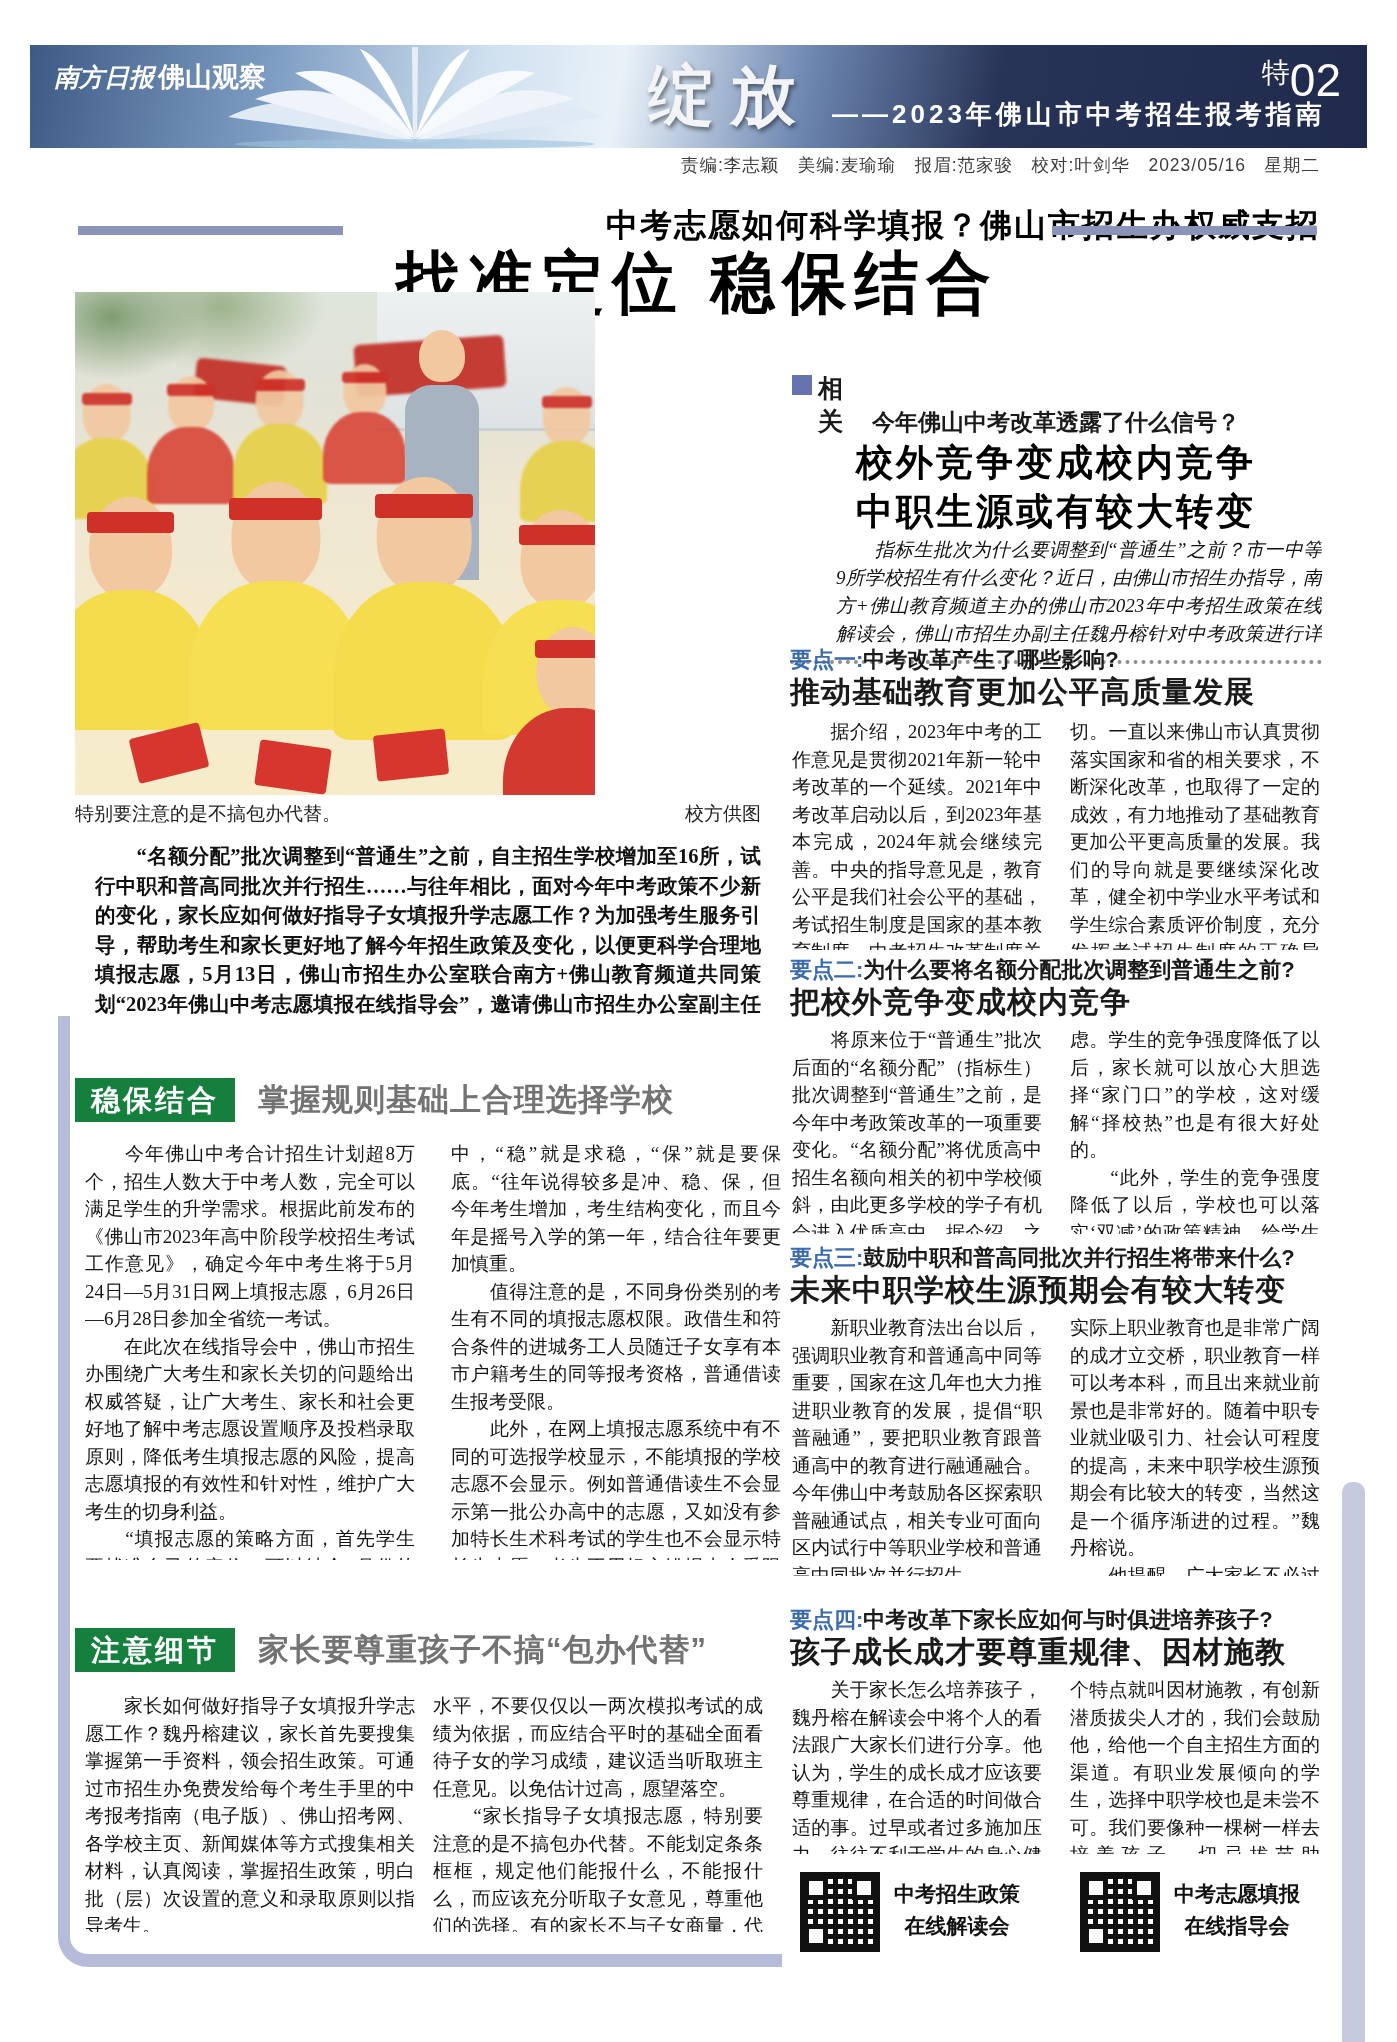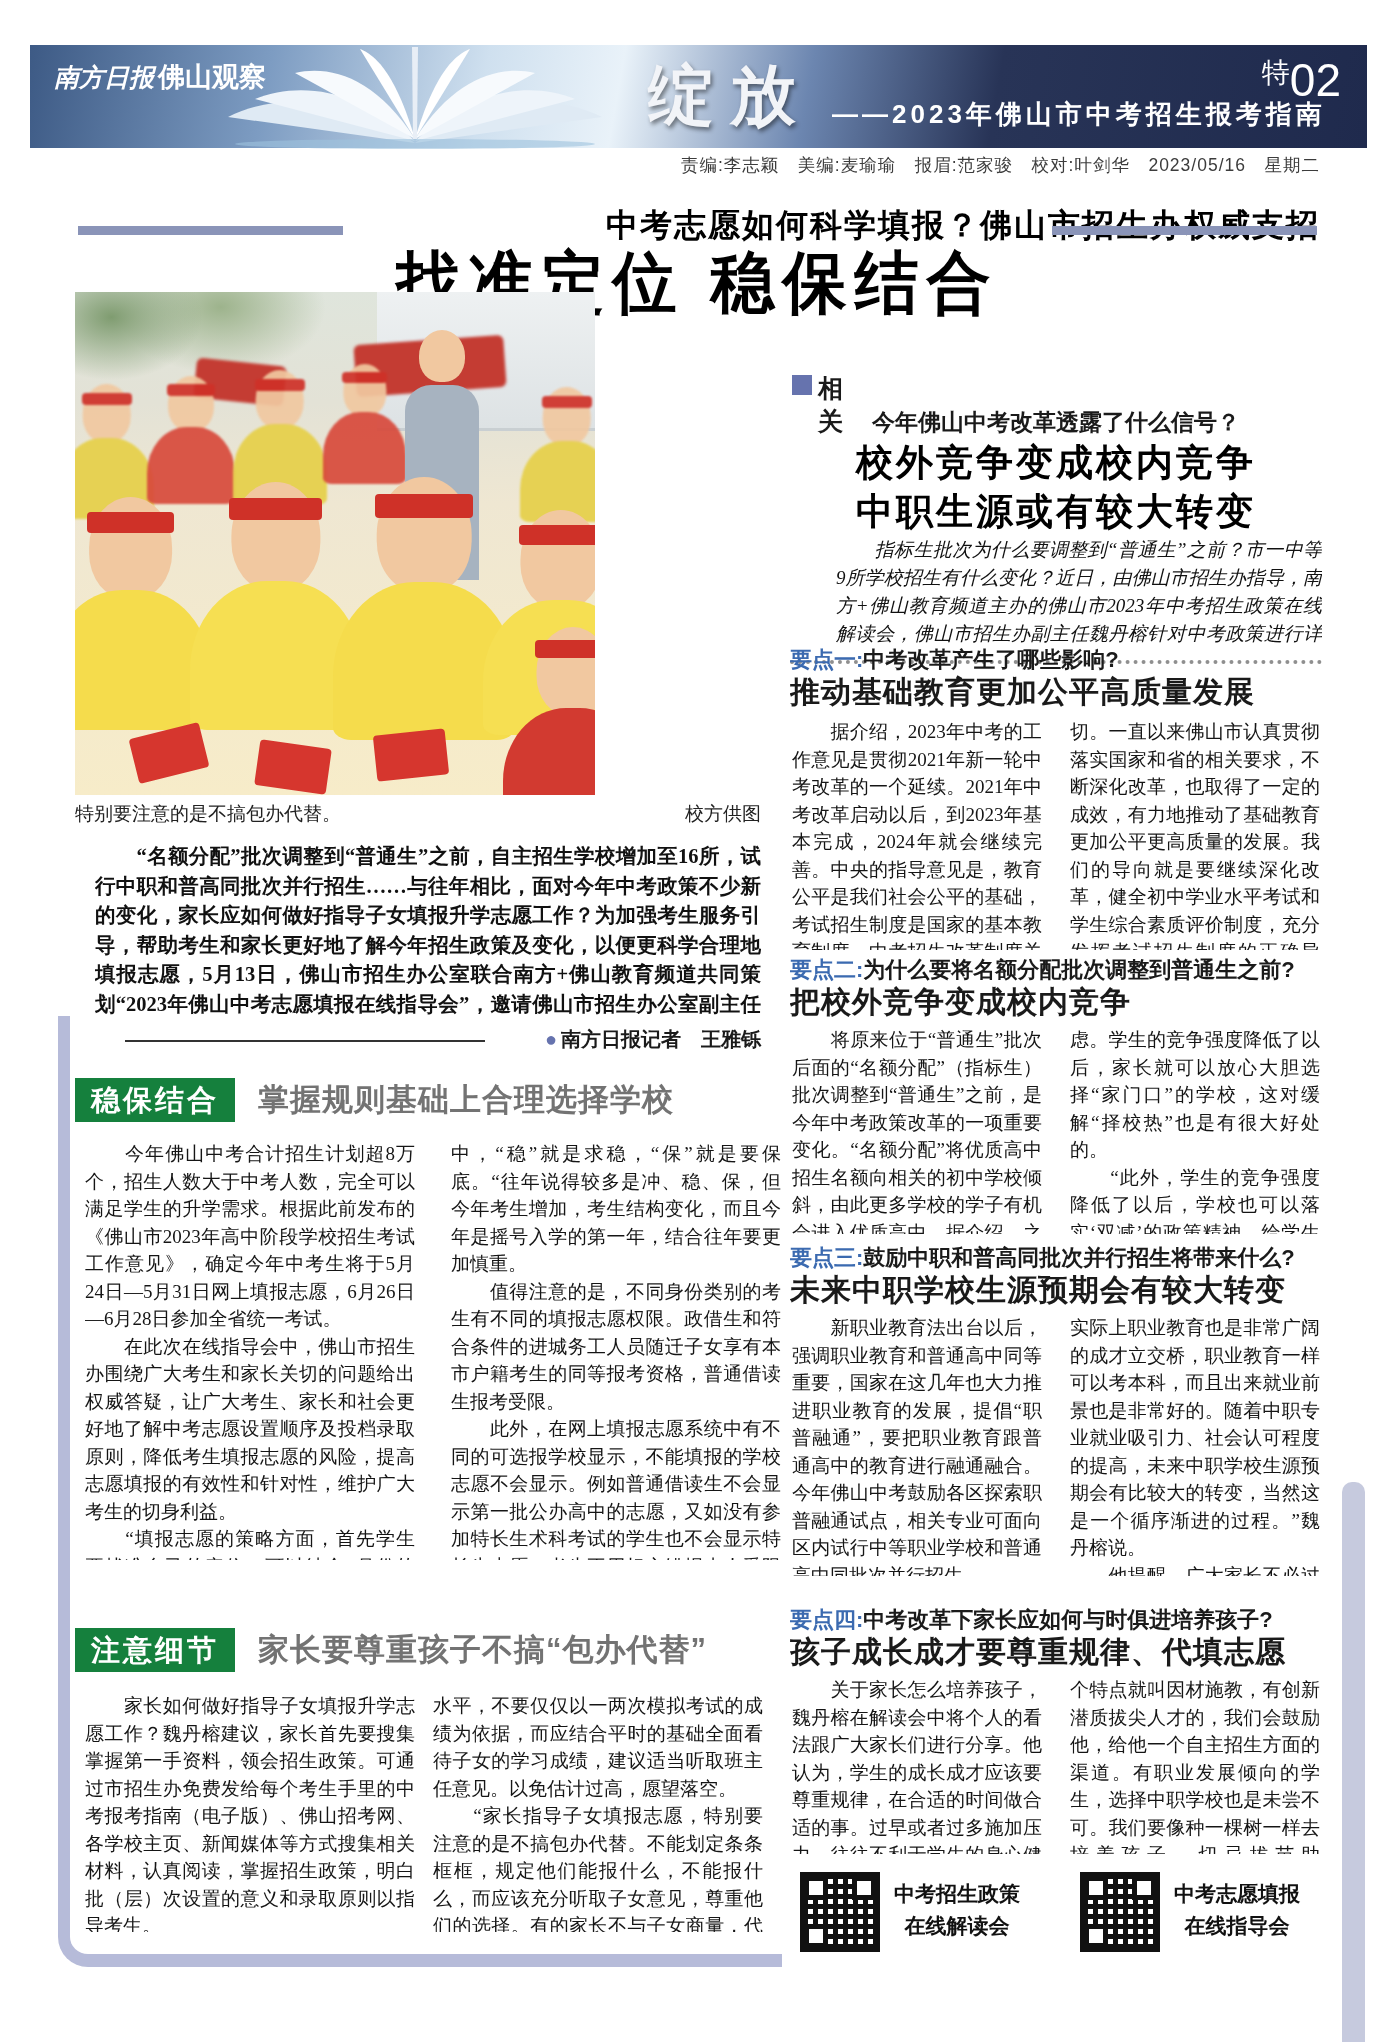--- a/index.html
+++ b/index.html
@@ -187,26 +187,20 @@
     <div class="flag" style="left:58px;top:438px;transform:rotate(-14deg);"></div>
     <div class="flag" style="left:182px;top:452px;transform:rotate(8deg);"></div>
     <div class="flag" style="left:300px;top:440px;transform:rotate(-6deg);"></div>
   </div>
   <div class="caption-row">
     <span class="caption-credit">校方供图</span>
     <span>特别要注意的是不搞包办代替。</span>
   </div>
 
   <div class="lead">　　“名额分配”批次调整到“普通生”之前，自主招生学校增加至16所，试行中职和普高同批次并行招生……与往年相比，面对今年中考政策不少新的变化，家长应如何做好指导子女填报升学志愿工作？为加强考生服务引导，帮助考生和家长更好地了解今年招生政策及变化，以便更科学合理地填报志愿，5月13日，佛山市招生办公室联合南方+佛山教育频道共同策划“2023年佛山中考志愿填报在线指导会”，邀请佛山市招生办公室副主任魏丹榕对考生及家长科学填报志愿给予权威、专业支招。</div>
-  <div class="byline-row">
-    <div class="byline-rule"></div>
-    <div class="byline">
-      <span class="dot">●</span><span>南方日报记者　王雅铄</span>
-    </div>
-  </div>
 
   <div class="l-frame"></div>
   <div class="right-bar"></div>
 
   <div class="sec-label" style="left:75px;top:1078px;">稳保结合</div>
   <div class="sec-headline" style="left:258px;top:1078px;">掌握规则基础上合理选择学校</div>
   <div class="body-col" style="left:85px;top:1140px;width:330px;height:420px;">　　今年佛山中考合计招生计划超8万个，招生人数大于中考人数，完全可以满足学生的升学需求。根据此前发布的《佛山市2023年高中阶段学校招生考试工作意见》，确定今年中考生将于5月24日—5月31日网上填报志愿，6月26日—6月28日参加全省统一考试。
 　　在此次在线指导会中，佛山市招生办围绕广大考生和家长关切的问题给出权威答疑，让广大考生、家长和社会更好地了解中考志愿设置顺序及投档录取原则，降低考生填报志愿的风险，提高志愿填报的有效性和针对性，维护广大考生的切身利益。
 　　“填报志愿的策略方面，首先学生要找准自己的定位，可以结合5月份的模考的结果和年级排名或者区里的排名来大致估算自己的位置。此外，要掌握必要的规则，合理地选择学校。”魏丹榕说。
 　　如何合理、科学地选择学校，魏丹榕建议考生和家长要注意“稳保结合”，其</div>
@@ -253,21 +247,21 @@
   </div>
   <div class="pt-sub" style="top:1270px;">未来中职学校生源预期会有较大转变</div>
   <div class="body-col" style="left:792px;top:1314px;width:250px;height:262px;">　　新职业教育法出台以后，强调职业教育和普通高中同等重要，国家在这几年也大力推进职业教育的发展，提倡“职普融通”，要把职业教育跟普通高中的教育进行融通融合。今年佛山中考鼓励各区探索职普融通试点，相关专业可面向区内试行中等职业学校和普通高中同批次并行招生。
 　　“实际上，我们从去年的录取分数线可以发现，个别热门的中职学校的专业录取分数线去到了600多分，比一些民办普通高中还高几十分，这说明我们现在家长选择面更宽了，也更加理性。</div>
   <div class="body-col" style="left:1070px;top:1314px;width:250px;height:262px;">实际上职业教育也是非常广阔的成才立交桥，职业教育一样可以考本科，而且出来就业前景也是非常好的。随着中职专业就业吸引力、社会认可程度的提高，未来中职学校生源预期会有比较大的转变，当然这是一个循序渐进的过程。”魏丹榕说。
 　　他提醒，广大家长不必过分焦虑，中职学校也是个非常好的选择，最重要是要适合学生，“合适的才是最好的”。后续市招生办陆续也会在这方面加强宣传引导，提供更多中职学校的发展情况，以及以后对接高考的相关信息，欢迎大家留意。</div>
 
   <div class="pt-head" style="top:1605px;">
     <span class="lbl">要点四:</span><span>中考改革下家长应如何与时俱进培养孩子?</span>
   </div>
-  <div class="pt-sub" style="top:1632px;">孩子成长成才要尊重规律、代填志愿</div>
+  <div class="pt-sub" style="top:1632px;">孩子成长成才要尊重规律、因材施教</div>
   <div class="body-col" style="left:792px;top:1676px;width:250px;height:178px;">　　关于家长怎么培养孩子，魏丹榕在解读会中将个人的看法跟广大家长们进行分享。他认为，学生的成长成才应该要尊重规律，在合适的时间做合适的事。过早或者过多施加压力，往往不利于学生的身心健康。
 　　“在学生的培养方面还有一</div>
   <div class="body-col" style="left:1070px;top:1676px;width:250px;height:178px;">个特点就叫因材施教，有创新潜质拔尖人才的，我们会鼓励他，给他一个自主招生方面的渠道。有职业发展倾向的学生，选择中职学校也是未尝不可。我们要像种一棵树一样去培养孩子，切忌拔苗助长。”魏丹榕说。</div>
 
   <div class="qr-group" style="left:800px;width:240px;">
     <div class="qr">
         <i></i>
       </div>
     <div class="qr-label">
       <div>中考招生政策</div>

